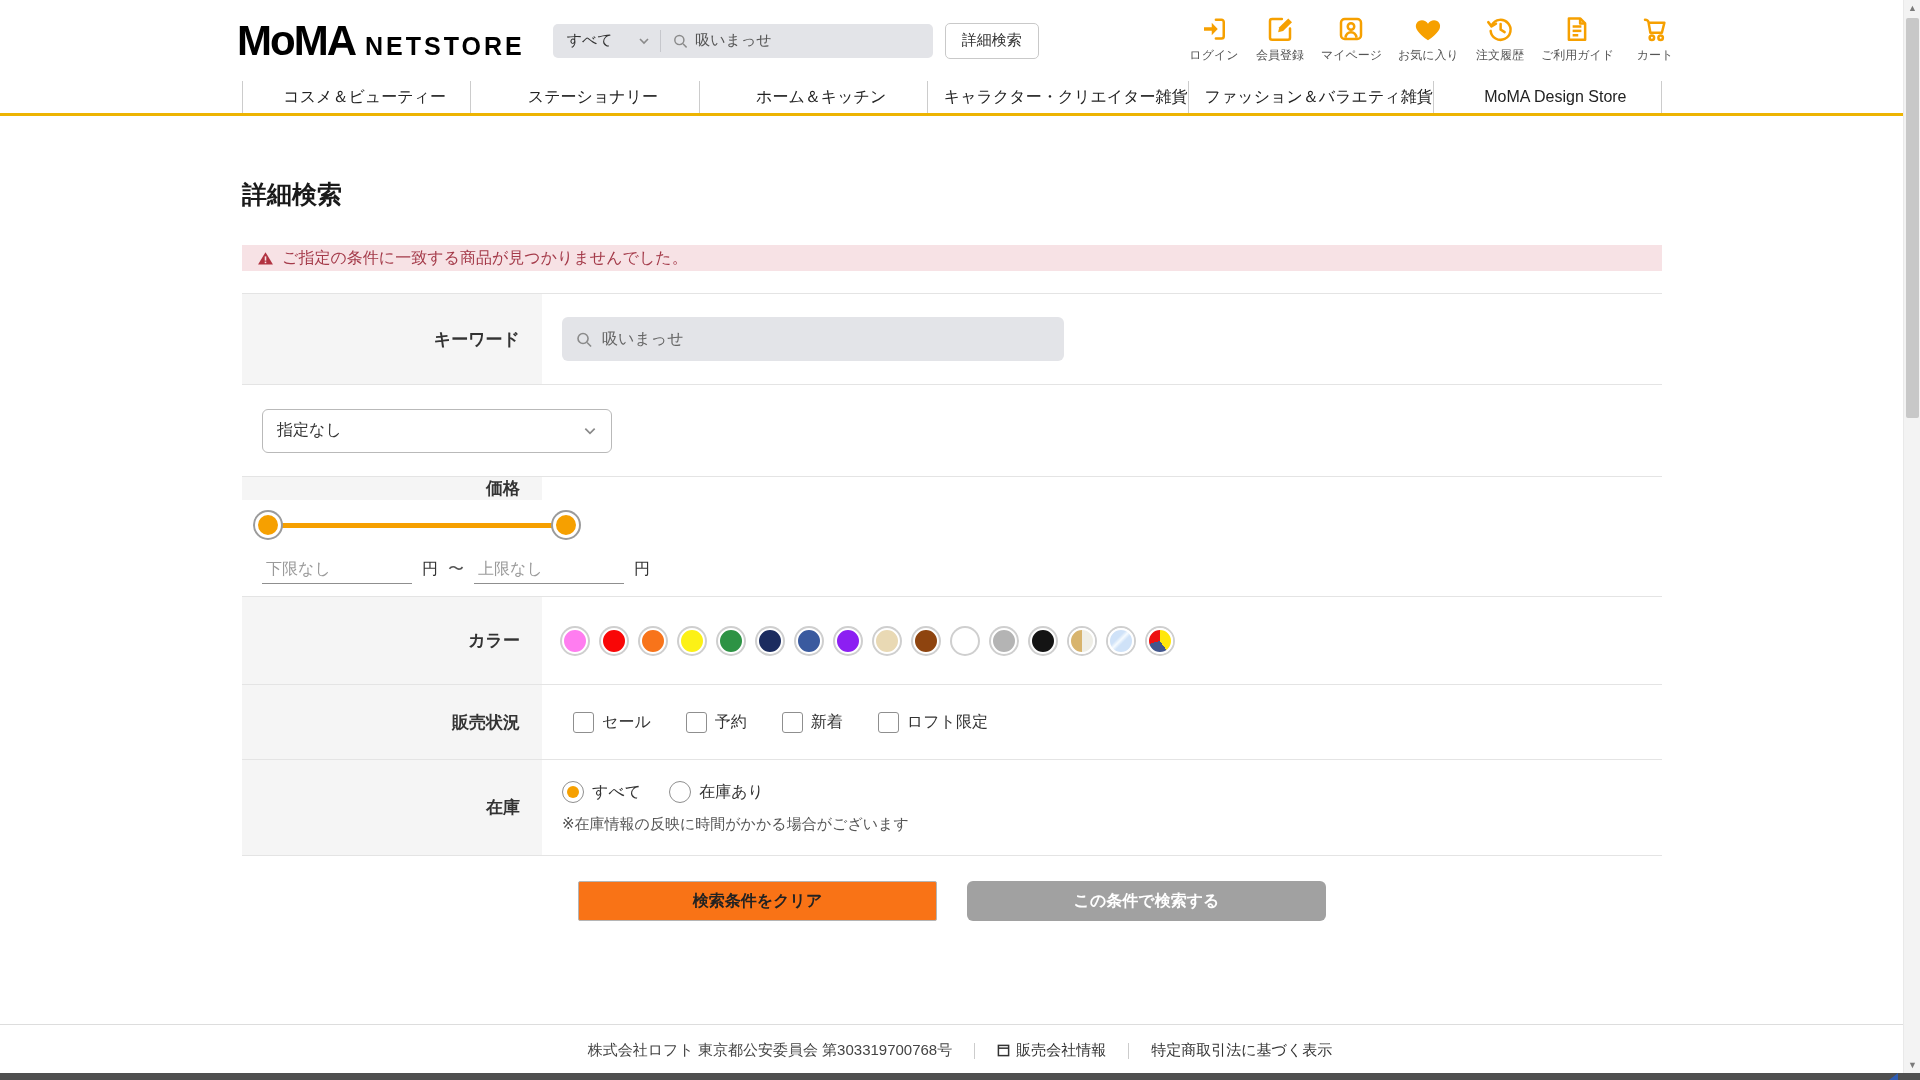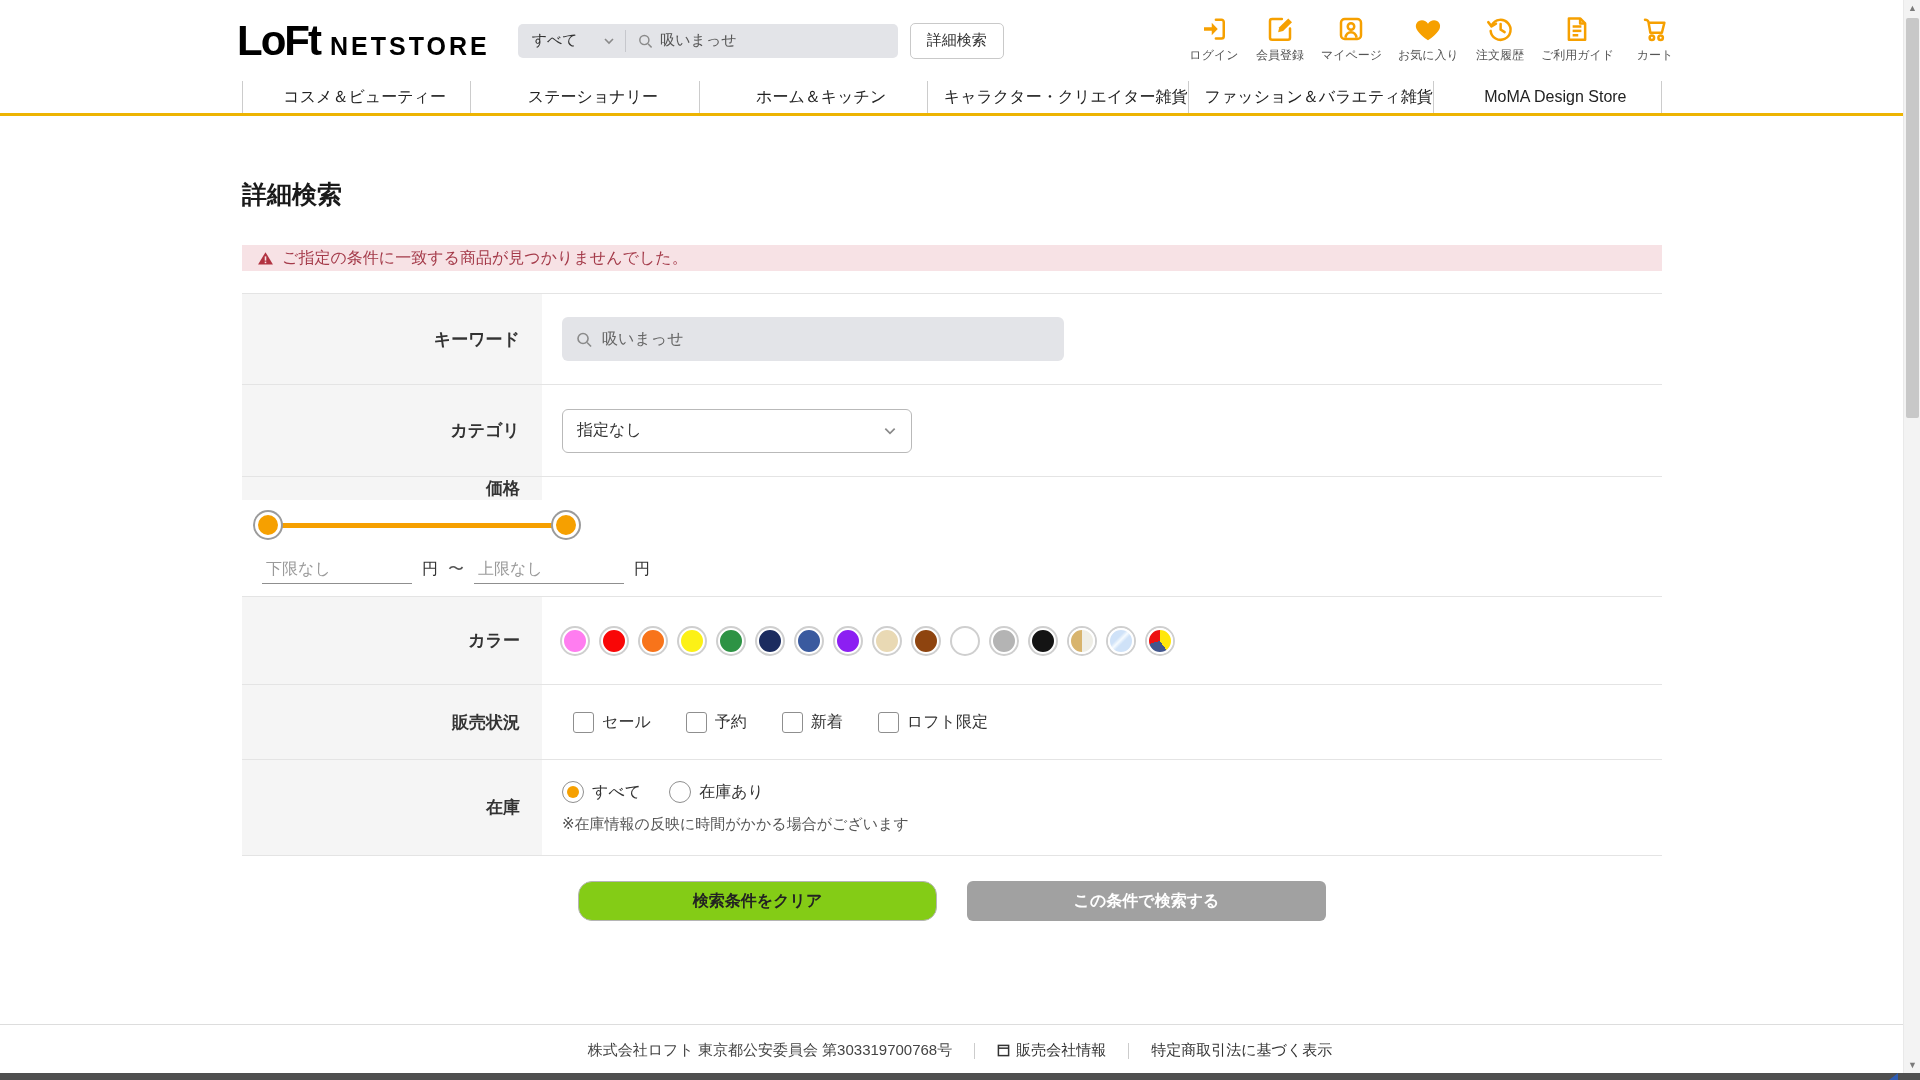--- a/index.html
+++ b/index.html
@@ -81,21 +81,21 @@
 
   .stock-col { display:flex; flex-direction:column; justify-content:center; gap:12px; }
   .radio-group { display:flex; gap:28px; }
   .radio-item { display:flex; align-items:center; gap:8px; font-size:16px; color:#333; cursor:pointer; }
   .radio { width:22px; height:22px; border-radius:50%; background:#fff; border:1px solid #8f8f8f;
      display:flex; align-items:center; justify-content:center; }
   .radio.selected::after { content:""; width:12px; height:12px; border-radius:50%; background:#f6a000; display:block; }
   .stock-note { font-size:15px; color:#555; }
 
   .actions { margin-top:25px; display:flex; justify-content:center; gap:30px; }
-  .btn-clear { width:359px; height:40px; background:#84cc16; border:1px solid #b5b5b5; border-radius:14px;
+  .btn-clear { width:359px; height:40px; background:#f97316; border:1px solid #b5b5b5; border-radius:2px;
      font-size:16px; font-weight:bold; color:#222; cursor:pointer; font-family:inherit; }
   .btn-search { width:359px; height:40px; background:#a1a1a1; border:none; border-radius:6px;
      font-size:16px; font-weight:bold; color:#fff; cursor:pointer; font-family:inherit; }
 
   
   .site-footer { margin-top:103px; border-top:1px solid #ddd; padding:16px 0 10px; }
   .footer-inner { display:flex; justify-content:center; align-items:center; gap:0; font-size:15px; color:#444; }
   .footer-text { padding:0 22px; }
   .footer-link { padding:0 22px; display:flex; align-items:center; gap:6px; cursor:pointer; color:#333; }
   .footer-sep { width:1px; height:16px; background:#ccc; }
@@ -114,21 +114,21 @@
 
   .chev { color:#8a8a8a; }
 </style>
 </head>
 <body>
 
 <div class="viewport">
 
   <header class="site-header">
     <div class="logo">
-      <span class="logo-loft">LoFt</span>
+      <span class="logo-loft">MoMA</span>
       <span class="logo-net">NETSTORE</span>
     </div>
 
     <div class="searchbar">
       <div class="search-select">
         <span>すべて</span>
         <svg class="chev" width="12" height="12" viewBox="0 0 12 12">
             <polyline points="2,4 6,8 10,4" fill="none" stroke="#8a8a8a" stroke-width="1.6"></polyline>
           </svg>
       </div>
@@ -233,21 +233,20 @@
             <svg width="17" height="17" viewBox="0 0 16 16">
                 <circle cx="7" cy="7" r="5" fill="none" stroke="#8a8a8a" stroke-width="1.6"></circle>
                 <line x1="11" y1="11" x2="15" y2="15" stroke="#8a8a8a" stroke-width="1.6"></line>
               </svg>
             <input value="吸いまっせ" style="">
           </div>
         </div>
       </div>
 
       <div class="frow r-category">
-        <div class="flabel">カテゴリ</div>
         <div class="fcontent">
           <div class="cat-select">
             <span>指定なし</span>
             <svg class="chev" width="14" height="14" viewBox="0 0 12 12">
                 <polyline points="2,4 6,8 10,4" fill="none" stroke="#8a8a8a" stroke-width="1.5"></polyline>
               </svg>
           </div>
         </div>
       </div>
 

